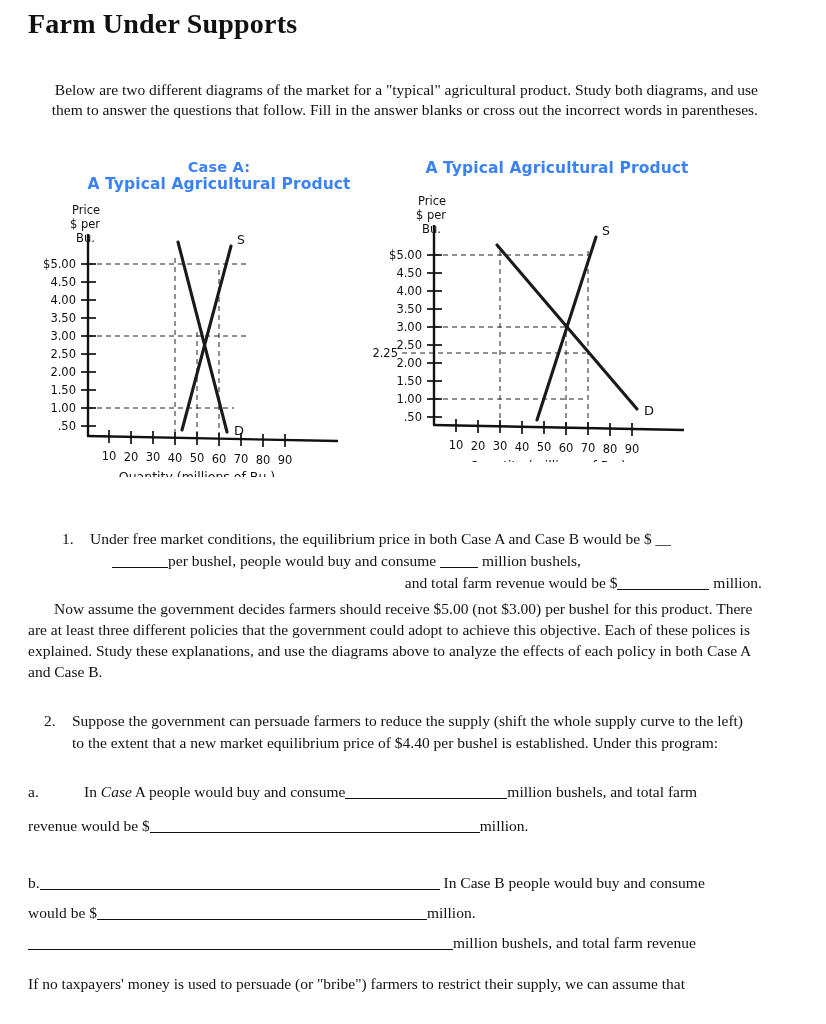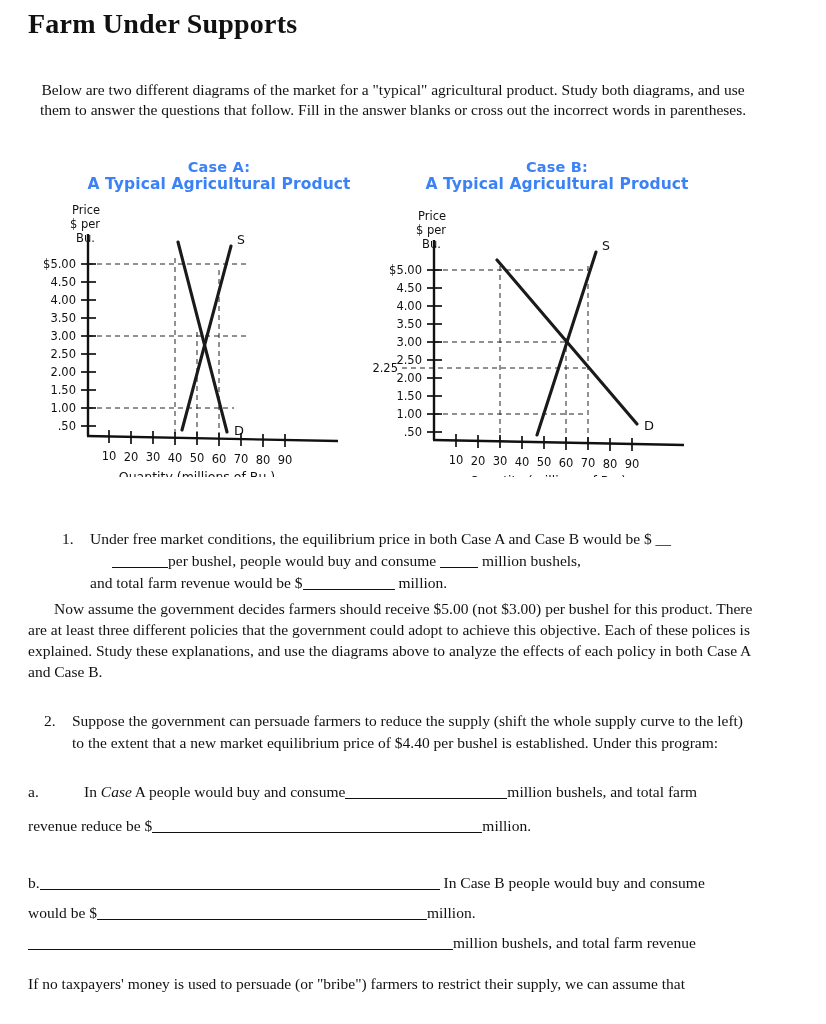--- a/index.html
+++ b/index.html
@@ -35,21 +35,21 @@
   }
 
   
   .intro {
     position: absolute;
     left: 28px;
     top: 80px;
     width: 730px;
     font-size: 15.5px;
     line-height: 1.32;
-    text-align: center;
+    text-align: right;
   }
 
   
   .figures {
     position: absolute;
     left: 0;
     top: 160px;
     width: 826px;
     height: 340px;
   }
@@ -95,21 +95,21 @@
     position: absolute;
     left: 62px;
     top: 528px;
     width: 700px;
     font-size: 15.5px;
     line-height: 1.42;
   }
   .q1 .num { position:absolute; left:0; top:0; }
   .q1 .body { margin-left: 28px; }
   .q1 .l2 { display:block; margin-left: 22px; }
-  .q1 .l3 { display:block; margin-left: 0px; }
+  .q1 .l3 { display:block; margin-left: 0px; text-align: right; }
 
   .blank { display:inline-block; border-bottom:1px solid #111; height:1em; vertical-align:-2px; }
 
   
   .para {
     position: absolute;
     left: 28px;
     width: 740px;
     font-size: 15.5px;
     line-height: 1.36;
@@ -269,21 +269,20 @@
           <text x="211" y="52" font-family="DejaVu Sans, sans-serif" font-size="12.5" fill="#111">S</text>
           <text x="208" y="243" font-family="DejaVu Sans, sans-serif" font-size="13" fill="#111">D</text>
 
           <text x="171" y="289" font-family="DejaVu Sans, sans-serif" font-size="12.5" fill="#111" text-anchor="middle">Quantity (millions of Bu.)</text>
         </svg>
       </div>
     </div>
 
     <div class="figure case-b">
       <div class="fig-head offset-b">
-        <span class="l1">Case B:</span>
         <span class="l2">A Typical Agricultural Product</span>
       </div>
       <div class="plot-wrap">
         <svg class="plot" width="340" height="285" viewBox="0 0 340 285">
 
           <text x="46" y="28" font-family="DejaVu Sans, sans-serif" font-size="11.5" fill="#111">Price</text>
           <text x="44" y="42" font-family="DejaVu Sans, sans-serif" font-size="11.5" fill="#111">$ per</text>
           <text x="50" y="56" font-family="DejaVu Sans, sans-serif" font-size="11.5" fill="#111">Bu.</text>
 
           <g stroke="#222" stroke-width="1" stroke-dasharray="5,4" fill="none">
@@ -387,21 +386,21 @@
   <div class="q2">
     <span class="num">2.</span>
     <div class="body">Suppose the government can persuade farmers to reduce the supply (shift the whole supply curve to the left) to the extent that a new market equilibrium price of $4.40 per bushel is established. Under this program:</div>
   </div>
 
   <div class="sub-a">
     <span class="marker">a.</span><span>In </span><span class="ital">Case</span><span> A people would buy and consume</span><span class="blank" style="width:162px"></span><span>million bushels, and total farm</span>
   </div>
 
   <div class="line-rev-a">
-    <span>revenue reduce be $</span><span class="blank" style="width:330px"></span><span>million.</span>
+    <span>revenue would be $</span><span class="blank" style="width:330px"></span><span>million.</span>
   </div>
 
   <div class="sub-b">
     <span class="row"><span>b.</span><span class="blank" style="width:400px"></span> <span>In Case B people would buy and consume</span></span>
     <span class="row"><span>would be $</span><span class="blank" style="width:330px"></span><span>million.</span></span>
     <span class="row"><span class="blank" style="width:425px"></span><span>million bushels, and total farm revenue</span></span>
   </div>
 
   <div class="closing">If no taxpayers' money is used to persuade (or "bribe") farmers to restrict their supply, we can assume that</div>
 

